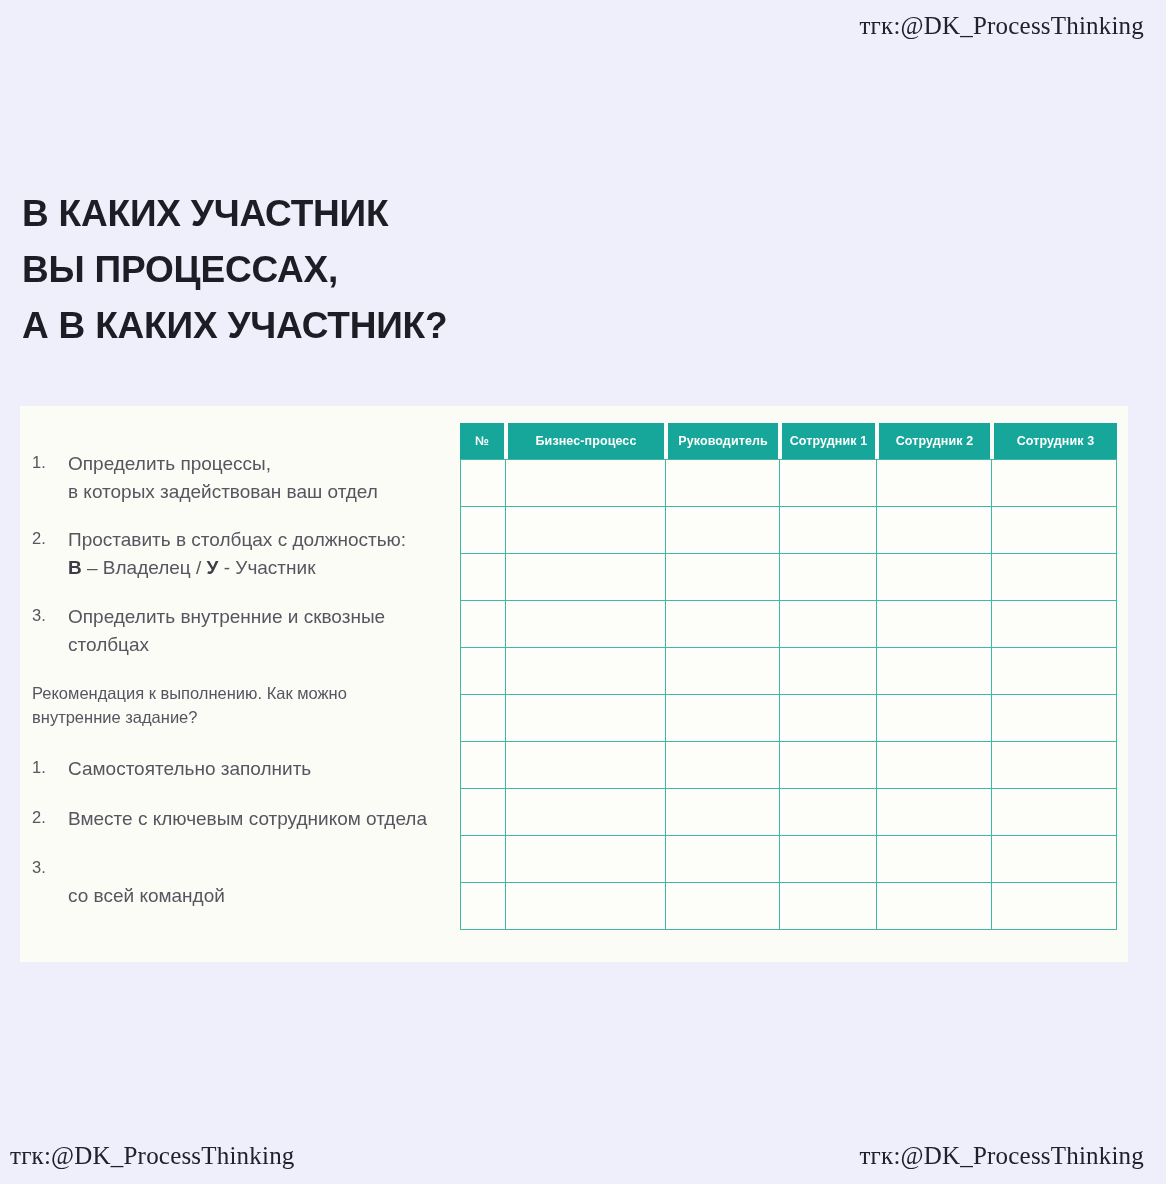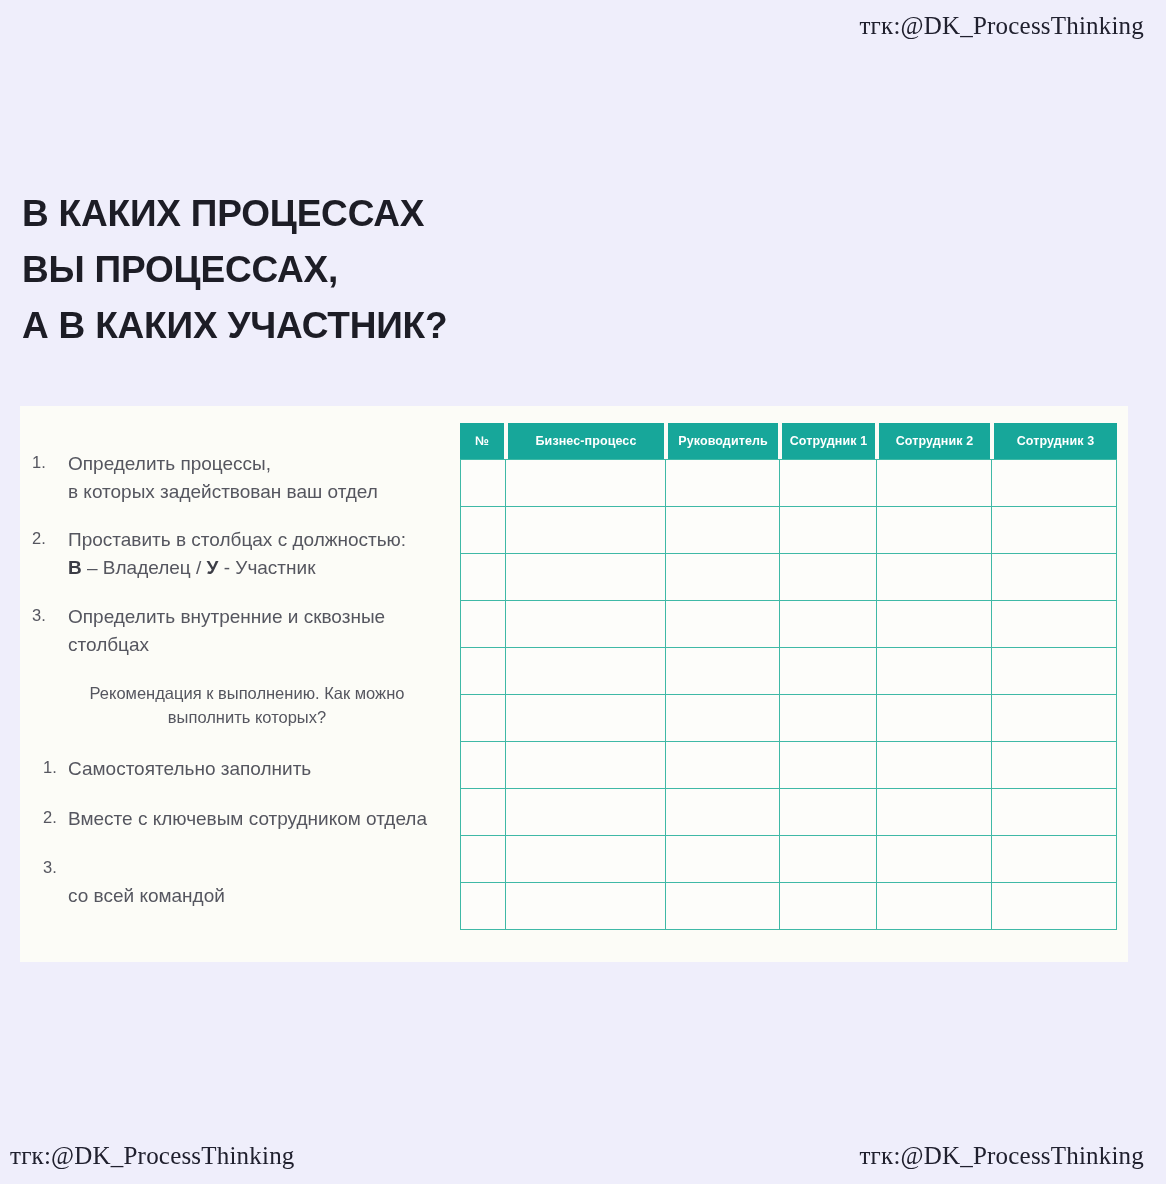--- a/index.html
+++ b/index.html
@@ -78,21 +78,21 @@
     padding-left: 0px;
   }
   .step-text {
     color: #55565F;
     font-size: 19px;
     line-height: 1.46;
   }
   .step-text b { color: #3C3D46; font-weight: bold; }
 
   .block-1 { position: absolute; left: 0; top: 44px; width: 430px; }
-  .block-2 { position: absolute; left: 0; top: 275px; width: 430px; text-align: center; }
+  .block-2 { position: absolute; left: 0; top: 275px; width: 430px; }
 
   .rec-head {
     color: #55565F;
     font-size: 16.5px;
     line-height: 1.46;
     margin-bottom: 26px;
   }
   .block-2 .step { margin-bottom: 22px; }
 
   
@@ -151,21 +151,21 @@
   .c-emp3  { width: 125px; }
 </style>
 </head>
 <body>
 
 <div class="wm wm-top-right">тгк:@DK_ProcessThinking</div>
 <div class="wm wm-bot-left">тгк:@DK_ProcessThinking</div>
 <div class="wm wm-bot-right">тгк:@DK_ProcessThinking</div>
 
 <div class="title">
-  <span class="line">В КАКИХ ПРОЦЕССАХ</span>
+  <span class="line">В КАКИХ УЧАСТНИК</span>
   <span class="line">ВЫ ПРОЦЕССАХ,</span>
   <span class="line">А В КАКИХ УЧАСТНИК?</span>
 </div>
 
 <div class="card">
 
   <div class="left-panel">
 
     <div class="block-1">
       <ul class="steps">
@@ -193,21 +193,21 @@
             <span>столбцах</span>
           </span>
         </li>
 
       </ul>
     </div>
 
     <div class="block-2">
       <div class="rec-head">
         <span>Рекомендация к выполнению. Как можно</span><br>
-        <span>выполнить которых?</span>
+        <span>внутренние задание?</span>
       </div>
 
       <ul class="steps">
 
         <li class="step">
           <span class="step-num">1.</span>
           <span class="step-text">Самостоятельно заполнить</span>
         </li>
 
         <li class="step">

